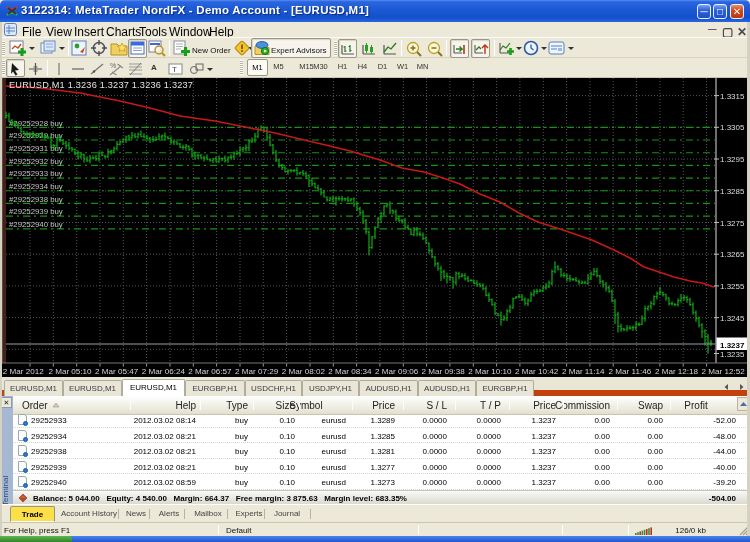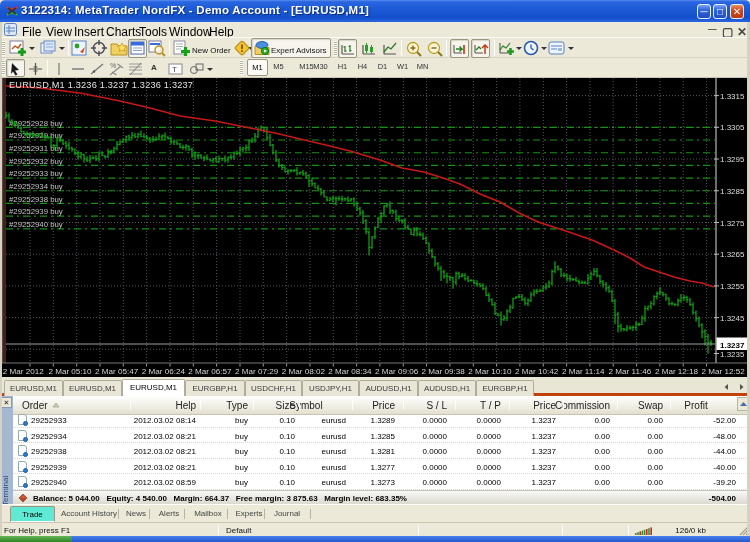--- a/index.html
+++ b/index.html
@@ -25,42 +25,42 @@
 .btn-txt{position:absolute;font-size:8px;color:#111}
 .tfbtn{position:absolute;top:1px;width:21px;height:17px;font-size:7.5px;color:#333;text-align:center;line-height:16px}
 .tfbtn.on{border:1px solid #9a9684;background:#fbfaf4;border-radius:2px;color:#000}
 
 .olbl{font-family:"Liberation Sans",sans-serif;font-size:7.8px;fill:#c4c4c4}
 .axl{font-family:"Liberation Sans",sans-serif;font-size:8px;fill:#dcdcdc}
 .axb{font-family:"Liberation Sans",sans-serif;font-size:8px;fill:#000;font-weight:bold}
 .txl{font-family:"Liberation Sans",sans-serif;font-size:8.1px;fill:#d4d4d4}
 .ohlc{font-family:"Liberation Sans",sans-serif;font-size:9.2px;fill:#e2e2e2;letter-spacing:0.2px}
 
-#ctabs{left:0;top:377px;width:750px;height:19px;background:#e9e6d6;border-bottom:3px solid #c2410c}
+#ctabs{left:0;top:377px;width:750px;height:19px;background:#e9e6d6;border-bottom:6px solid #c2410c}
 .ctab{position:absolute;top:3px;height:16px;border:1px solid #b0ac9a;border-bottom:none;background:#e9e6d8;color:#3a3a3a;font-size:8px;text-align:center;line-height:15px;border-radius:2px 2px 0 0;overflow:hidden;white-space:nowrap}
 .ctab.on{background:#fff;color:#000;top:2px;height:17px;z-index:2}
 
 #term{left:0;top:396px;width:750px;height:126px;background:#fff}
 #tstrip{left:0;top:396px;width:13px;height:126px;background:#a6b7d2}
 #tx{position:absolute;left:1px;top:1px;width:11px;height:11px;background:#ece9d8;border:1px solid #8a98b8;color:#222;font-size:7px;line-height:9px;text-align:center}
 #tvert{position:absolute;left:1px;top:60px;width:10px;height:50px;writing-mode:vertical-rl;transform:rotate(180deg);color:#2a4a7a;font-size:8px}
 #thead{left:13px;top:397px;width:737px;height:18px;background:linear-gradient(180deg,#fdfdfb,#eceade 70%,#e2dfcd);border-bottom:1px solid #c9c5b4;font-size:10px;color:#222}
 #thead span{position:absolute;top:3px}
 #thead .cs{position:absolute;top:2px;width:1px;height:11px;background:#d4d0c0;border-right:1px solid #fcfcf8}
 .trow{position:absolute;left:13px;width:737px;height:15.6px;font-size:8px;color:#000;border-bottom:1px dotted #d8d8d2}
 .trow span{position:absolute;top:4px}
 .ricon{position:absolute;left:5px;top:2px;width:9px;height:11px;background:#fdfdfd;border:1px solid #9aa;border-radius:0 3px 0 0}
 .ricon:after{content:"";position:absolute;right:-2px;bottom:-2px;width:3px;height:3px;border-radius:50%;background:#2a7ad8;border:1px solid #1858a8}
 #balrow{left:13px;top:490px;width:737px;height:14px;background:linear-gradient(180deg,#f8f8f6,#dcdad0);border-top:1px solid #c8c6ba;font-weight:bold;font-size:8px}
 #balrow span{position:absolute;top:3px}
 .bdiamond{position:absolute;left:7px;top:4px;width:6px;height:6px;background:linear-gradient(135deg,#e86a3a,#c03010);border:1px solid #8a2a10;transform:rotate(45deg)}
 
 #btabs{left:0;top:504px;width:750px;height:18px;background:#ece9d8;border-top:1px solid #fff}
 .btab{position:absolute;top:1px;height:16px;font-size:8px;color:#444;line-height:16px;text-align:center}
-.btab.on{border:1px solid #9a9684;border-bottom:1px solid #fff;background:#5eead4;border-radius:2px 2px 0 0;color:#000;font-weight:normal}
+.btab.on{border:1px solid #9a9684;border-bottom:1px solid #fff;background:#fde047;border-radius:2px 2px 0 0;color:#000;font-weight:bold}
 .bsep{position:absolute;top:4px;width:1px;height:10px;background:#b8b4a2}
 
 #status{left:0;top:522px;width:750px;height:14px;background:#ece9d8;border-top:1px solid #c9c5b2;font-size:8px;color:#111}
 #status span{position:absolute;top:3px}
 .ssep{position:absolute;top:2px;width:1px;height:10px;background:#c5c1ae;border-right:1px solid #fff}
 
 #task{left:0;top:536px;width:750px;height:6px;background:linear-gradient(180deg,#4a83ee,#2356ce)}
 #task .start{position:absolute;left:0;top:0;width:72px;height:6px;background:linear-gradient(180deg,#64b554,#2f8525);border-radius:0 3px 0 0}
 
 #lb{left:0;top:22px;width:2px;height:514px;background:#d6d2c2}

